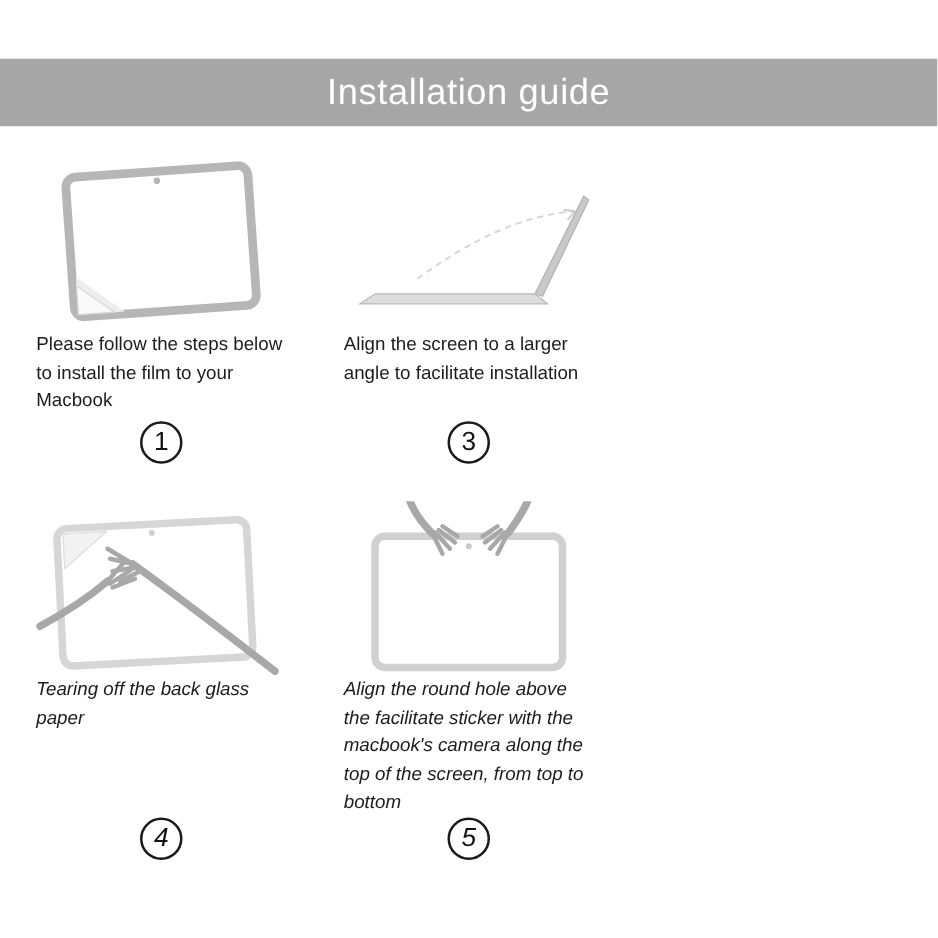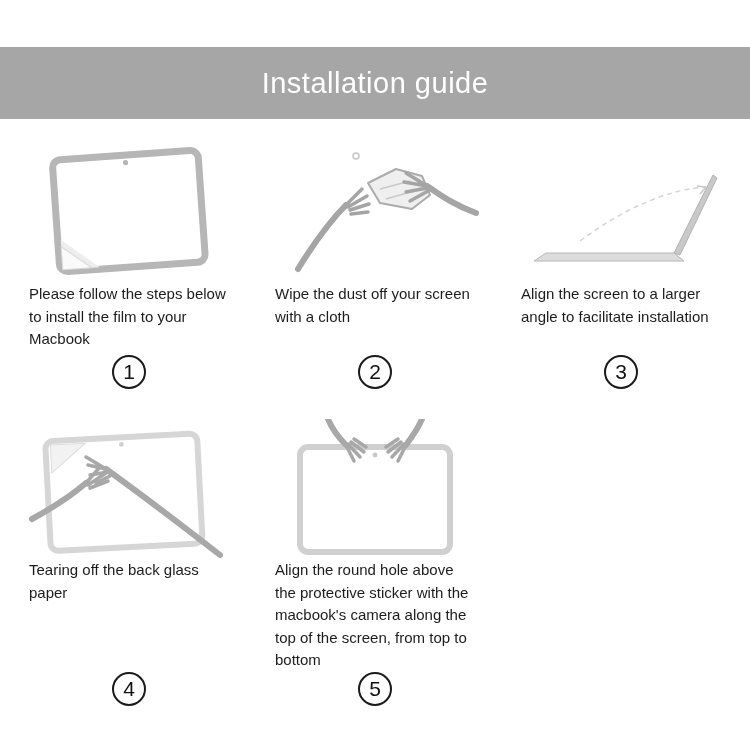--- a/index.html
+++ b/index.html
@@ -3,35 +3,35 @@
 <meta charset="utf-8">
 <style>
   html,body{margin:0;padding:0;background:#fff;}
   body{
     width:750px;height:750px;overflow:hidden;
     font-family:"Liberation Sans","DejaVu Sans",sans-serif;
     color:#1f1f1f;
   }
   .page{width:750px;height:750px;position:relative;background:#fff;}
   .header-bar{
-    margin-top:47px;height:72px;background:#a6a6a6;
+    margin-top:47px;height:54px;background:#a6a6a6;
     display:flex;align-items:center;justify-content:center;
   }
   .header-title{
     color:#ffffff;font-size:29px;font-weight:400;letter-spacing:.5px;
   }
   .steps-grid{
     display:grid;grid-template-columns:repeat(3,1fr);
     padding:28px 6px 0 6px;row-gap:14px;
   }
   .step{
     display:flex;flex-direction:column;align-items:center;
   }
   .row1 .step{min-height:248px;}
-  .row2 .step{min-height:288px;}
+  .row2 .step{min-height:288px;font-style:italic;}
   .illus{
     height:132px;display:flex;align-items:center;justify-content:center;
   }
   .step-text{
     width:200px;font-size:15px;line-height:1.5;color:#1c1c1c;
     text-align:left;margin-top:4px;
   }
   .step-num{
     margin-top:auto;margin-bottom:6px;
     width:34px;height:34px;border:2px solid #1a1a1a;border-radius:50%;
@@ -59,35 +59,20 @@
             <circle cx="105" cy="19.5" r="2.6" fill="#b6b6b6"></circle>
             <path d="M35 122 L72 122 L35 92 Z" fill="#ededed"></path>
             <path d="M35 122 L64 122 L35 99 Z" fill="#fafafa" stroke="#d8d8d8" stroke-width="1"></path>
           </g>
         </svg>
       </div>
       <div class="step-text">Please follow the steps below to install the film to your Macbook</div>
       <div class="step-num">1</div>
     </div>
 
-    <div class="step">
-      <div class="illus">
-        <svg viewBox="0 0 210 140" width="210" height="140">
-          <circle cx="86" cy="13" r="3" fill="none" stroke="#c6c6c6" stroke-width="1.5"></circle>
-          <polygon points="98,40 126,26 152,33 160,52 142,66 110,60" fill="#efefef" stroke="#ababab" stroke-width="2" stroke-linejoin="round"></polygon>
-          <path d="M110,46 L140,38 M116,56 L147,47" stroke="#c9c9c9" stroke-width="1.5" fill="none"></path>
-          <path d="M206 70 C184 62 170 52 157 43" stroke="#a5a5a5" stroke-width="6" fill="none" stroke-linecap="round"></path>
-          <path d="M157 43 L136 30 M157 43 L134 39 M157 45 L136 49 M158 48 L140 58" stroke="#a5a5a5" stroke-width="3.5" fill="none" stroke-linecap="round"></path>
-          <path d="M28 126 C44 100 58 80 76 62" stroke="#a5a5a5" stroke-width="6" fill="none" stroke-linecap="round"></path>
-          <path d="M76 62 L92 46 M78 64 L97 53 M80 67 L99 61 M81 71 L98 69" stroke="#a5a5a5" stroke-width="3.5" fill="none" stroke-linecap="round"></path>
-        </svg>
-      </div>
-      <div class="step-text">Wipe the dust off your screen with a cloth</div>
-      <div class="step-num">2</div>
-    </div>
 
     <div class="step">
       <div class="illus">
         <svg viewBox="0 0 210 140" width="210" height="140">
           <path d="M64 98 Q132 48 190 44" fill="none" stroke="#d4d4d4" stroke-width="1.5" stroke-dasharray="5 4"></path>
           <path d="M190 44 l-9 -1 m9 1 l-6 7" stroke="#c9c9c9" stroke-width="1.5" fill="none"></path>
           <path d="M158 110 L197 32 L201 35 L164 112 Z" fill="#c9c9c9" stroke="#b2b2b2" stroke-width="1"></path>
           <path d="M30 110 L158 110 L168 118 L18 118 Z" fill="#dcdcdc" stroke="#b8b8b8" stroke-width="1"></path>
         </svg>
       </div>
@@ -121,20 +106,20 @@
       <div class="illus">
         <svg viewBox="0 0 210 140" width="210" height="140">
           <rect x="30" y="28" width="150" height="105" rx="8" fill="#fff" stroke="#d0d0d0" stroke-width="6"></rect>
           <circle cx="105" cy="36" r="2.4" fill="#c8c8c8"></circle>
           <path d="M58 0 C62 10 68 18 76 26" stroke="#a8a8a8" stroke-width="6" fill="none" stroke-linecap="round"></path>
           <path d="M76 26 L84 42 M78 25 L90 38 M81 23 L94 33 M84 20 L96 28" stroke="#a8a8a8" stroke-width="3.5" fill="none" stroke-linecap="round"></path>
           <path d="M152 0 C148 10 142 18 136 26" stroke="#a8a8a8" stroke-width="6" fill="none" stroke-linecap="round"></path>
           <path d="M136 26 L128 42 M134 25 L122 38 M131 23 L118 33 M128 20 L116 28" stroke="#a8a8a8" stroke-width="3.5" fill="none" stroke-linecap="round"></path>
         </svg>
       </div>
-      <div class="step-text">Align the round hole above the protective sticker with the macbook's camera along the top of the screen, from top to bottom</div>
+      <div class="step-text">Align the round hole above the facilitate sticker with the macbook's camera along the top of the screen, from top to bottom</div>
       <div class="step-num">5</div>
     </div>
 
 
   </div>
 
 </div>
 
 </body></html>

